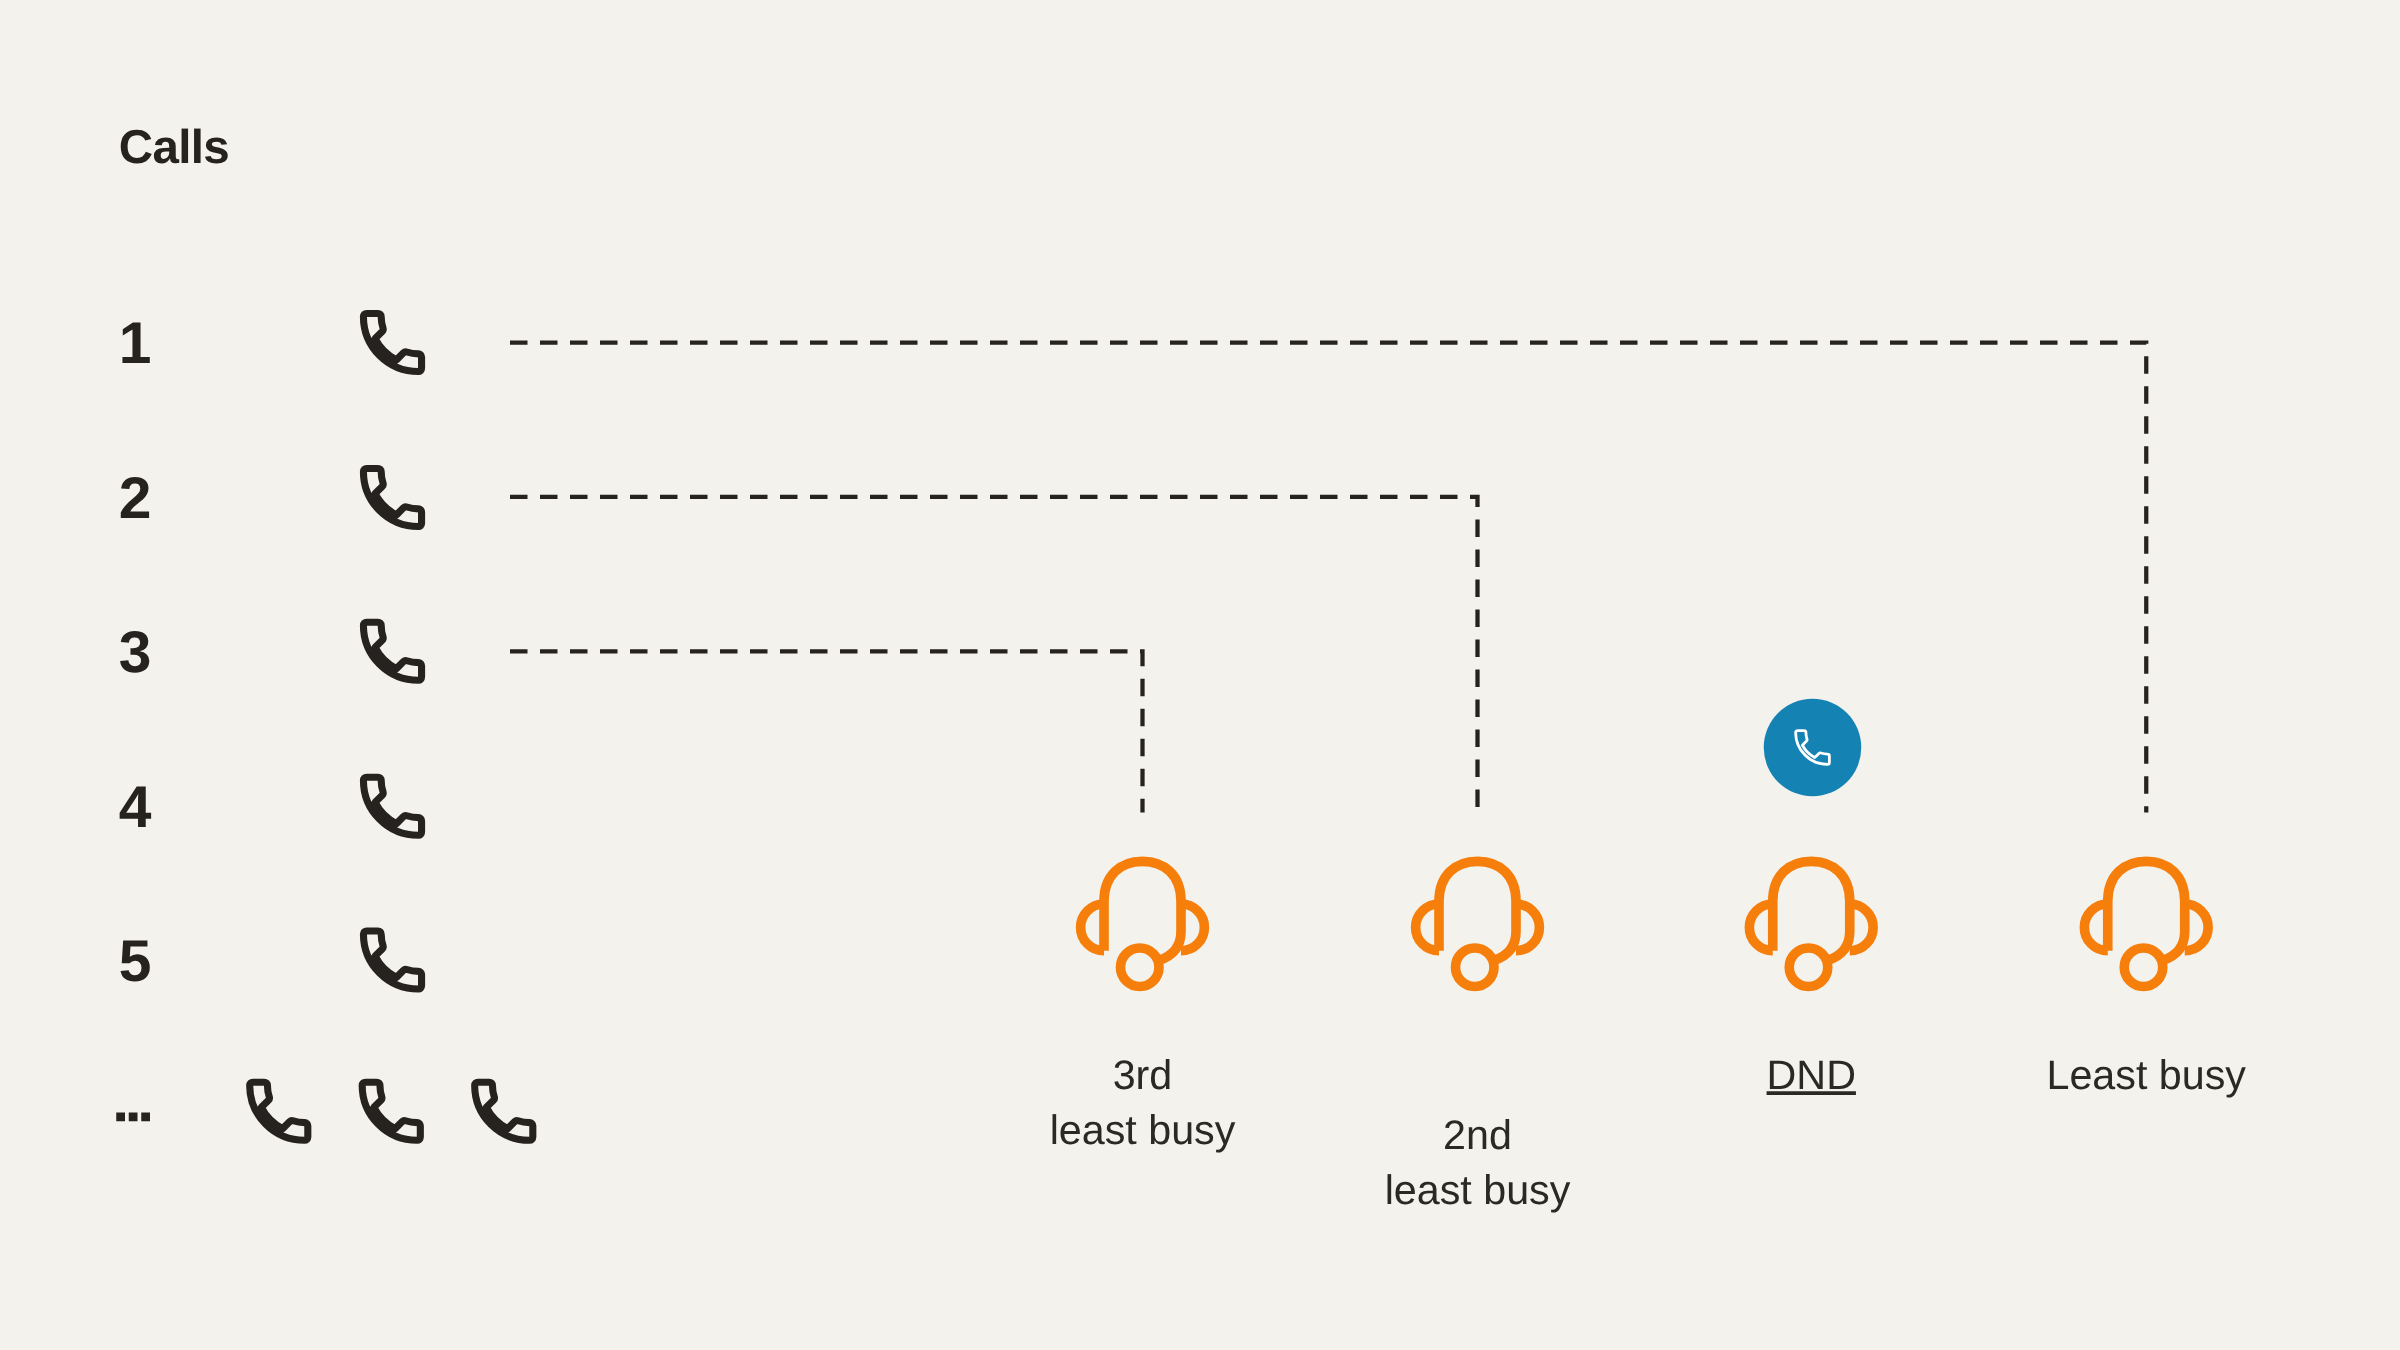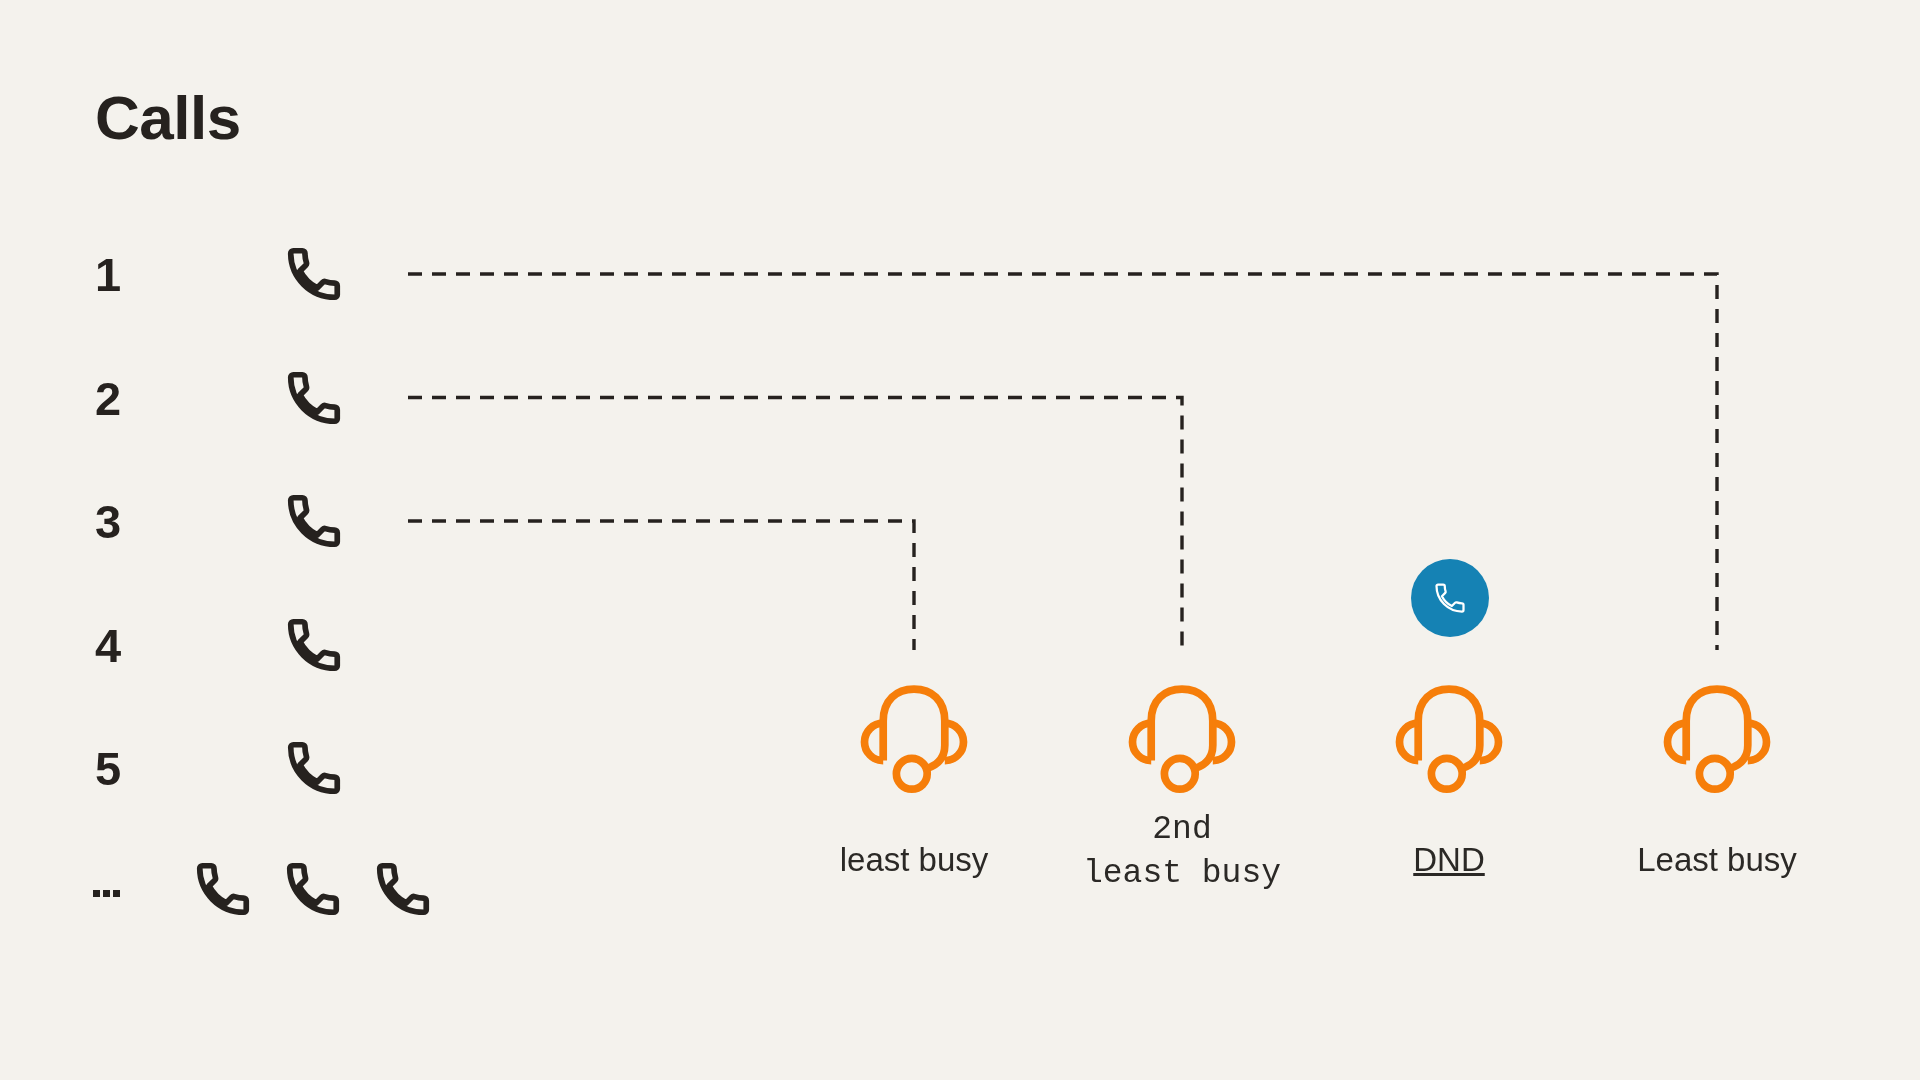--- a/index.html
+++ b/index.html
@@ -12,21 +12,21 @@
     width: 1920px;
     height: 1080px;
     background: var(--bg, #F4F2ED);
     overflow: hidden;
   }
   .title {
     position: absolute;
     left: 95px;
     top: 90px;
     margin: 0;
-    font-size: 62px;
+    font-size: 38px;
     line-height: 56px;
     font-weight: 700;
     letter-spacing: -0.5px;
     color: var(--ink, #26221F);
   }
   .call-number {
     position: absolute;
     width: 40px;
     text-align: center;
     transform: translateY(-50%);
@@ -120,33 +120,34 @@
       <div>
         <div class="icon-wrap" style="left: 859px; top: 677px;"><svg viewBox="0 0 100 110" width="110" height="121">
             <g fill="none" stroke="#F67E0A" stroke-width="7">
               <path d="M22,76 L22,40 C22,21 34,11 50,11 C66,11 78,21 78,40 L78,62 C78,74 71,80 62,83"></path>
               <path d="M22,42 A17,17 0 0 0 22,76"></path>
               <path d="M78,42 A17,17 0 0 1 78,76"></path>
               <circle cx="48" cy="88" r="14"></circle>
             </g>
           </svg></div>
         <div class="agent-label" style="left: 774px; top: 838px;">
+          <div>3rd</div>
           <div>least busy</div>
         </div>
       </div>
       <div>
         <div class="icon-wrap" style="left: 1127px; top: 677px;"><svg viewBox="0 0 100 110" width="110" height="121">
             <g fill="none" stroke="#F67E0A" stroke-width="7">
               <path d="M22,76 L22,40 C22,21 34,11 50,11 C66,11 78,21 78,40 L78,62 C78,74 71,80 62,83"></path>
               <path d="M22,42 A17,17 0 0 0 22,76"></path>
               <path d="M78,42 A17,17 0 0 1 78,76"></path>
               <circle cx="48" cy="88" r="14"></circle>
             </g>
           </svg></div>
-        <div class="agent-label" style="left: 1042px; top: 808px; font-family: Liberation Mono, monospace;">
+        <div class="agent-label" style="left: 1042px; top: 886px;">
           <div>2nd</div>
           <div>least busy</div>
         </div>
       </div>
       <div>
         <div class="icon-wrap" style="left: 1394px; top: 677px;"><svg viewBox="0 0 100 110" width="110" height="121">
             <g fill="none" stroke="#F67E0A" stroke-width="7">
               <path d="M22,76 L22,40 C22,21 34,11 50,11 C66,11 78,21 78,40 L78,62 C78,74 71,80 62,83"></path>
               <path d="M22,42 A17,17 0 0 0 22,76"></path>
               <path d="M78,42 A17,17 0 0 1 78,76"></path>

